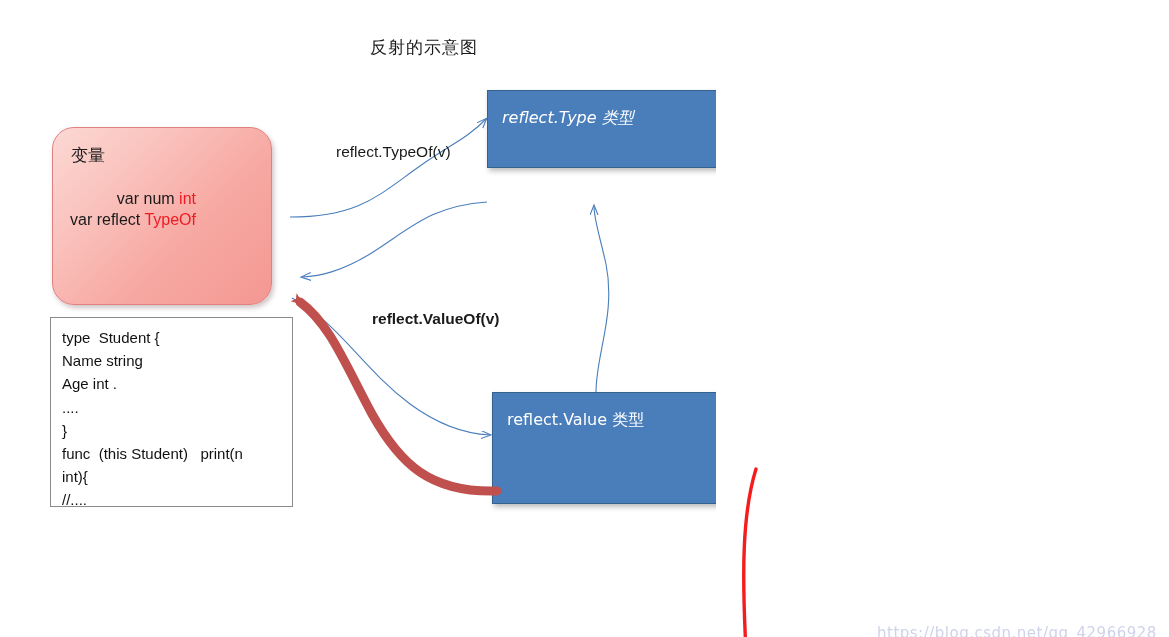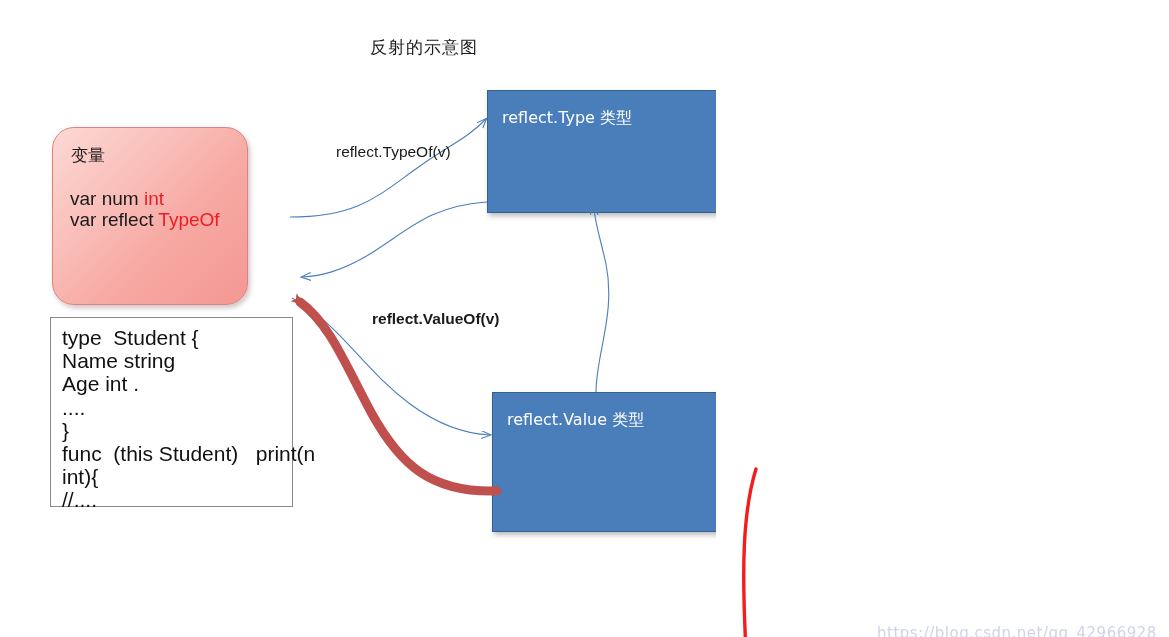--- a/index.html
+++ b/index.html
@@ -16,67 +16,68 @@
   .diagram-title{
     position:absolute;left:370px;top:22px;
     font-size:17px;color:#1a1a1a;
     font-family:"DejaVu Sans","Liberation Sans",sans-serif;
     letter-spacing:1px;
     white-space:nowrap;
   }
 
   
   .var-box{
-    position:absolute;left:52px;top:113px;width:196px;height:178px;
+    position:absolute;left:52px;top:113px;width:220px;height:178px;
     border:1.5px solid #e08080;
     border-radius:22px;
     background:linear-gradient(135deg,#fcd9d4 0%,#fac2bd 30%,#f7a8a2 62%,#f49892 100%);
     box-shadow:2px 3px 5px rgba(120,90,90,.35);
     box-sizing:border-box;
   }
   .var-title{
     position:absolute;left:18px;top:16px;
     font-size:17px;color:#1a1a1a;
     font-family:"DejaVu Sans","Liberation Sans",sans-serif;
     white-space:nowrap;
   }
   .var-lines{
     position:absolute;left:17px;top:60px;
-    font-size:19px;line-height:21px;color:#1a1a1a;
+    font-size:16px;line-height:21px;color:#1a1a1a;
     white-space:nowrap;
+    text-align:right;
   }
   .kw-red{color:#ed1c24;}
 
   
   .struct-box{
     position:absolute;left:50px;top:303px;width:243px;height:190px;
     border:1px solid #8a8a8a;background:#ffffff;box-sizing:border-box;
   }
   .struct-text{
     position:absolute;left:11px;top:8px;
-    font-size:21px;line-height:23.2px;color:#111;
+    font-size:15px;line-height:23.2px;color:#111;
     white-space:pre;
   }
 
   
   .blue-box{
     position:absolute;
     background:#4a7ebb;
     border:1px solid #35618e;
     box-shadow:2px 3px 5px rgba(90,90,90,.4);
     box-sizing:border-box;
   }
   .blue-box .lbl{
     position:absolute;left:14px;top:17px;
     color:#ffffff;font-size:16px;
     font-family:"DejaVu Sans","Liberation Sans",sans-serif;
     white-space:nowrap;
   }
-  #box-type{left:487px;top:76px;width:233px;height:123px;}
-  #box-value{left:492px;top:378px;width:232px;height:140px;}
+  #box-type{left:487px;top:76px;width:233px;height:78px;font-style:italic;}
+  #box-value{left:492px;top:378px;width:232px;height:112px;}
 
   
   .arrow-label{
     position:absolute;font-size:15.5px;color:#1a1a1a;white-space:nowrap;text-align:center;
   }
   #lbl-typeof{left:336px;top:129px;}
   #lbl-valueof{left:372px;top:296px;font-weight:bold;}
 
   
   svg.arrows{position:absolute;left:0;top:0;width:1169px;height:637px;overflow:visible;pointer-events:none;}

